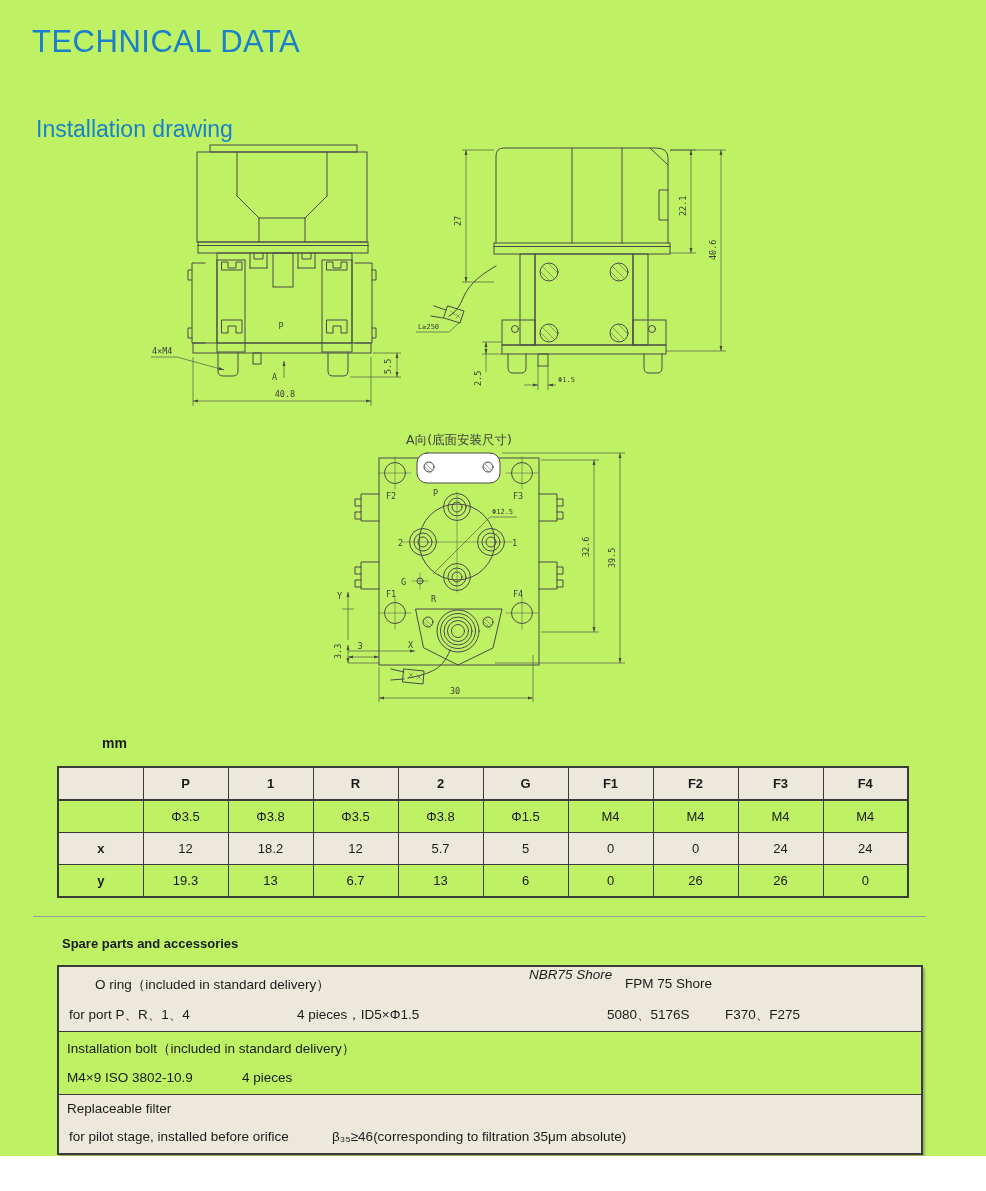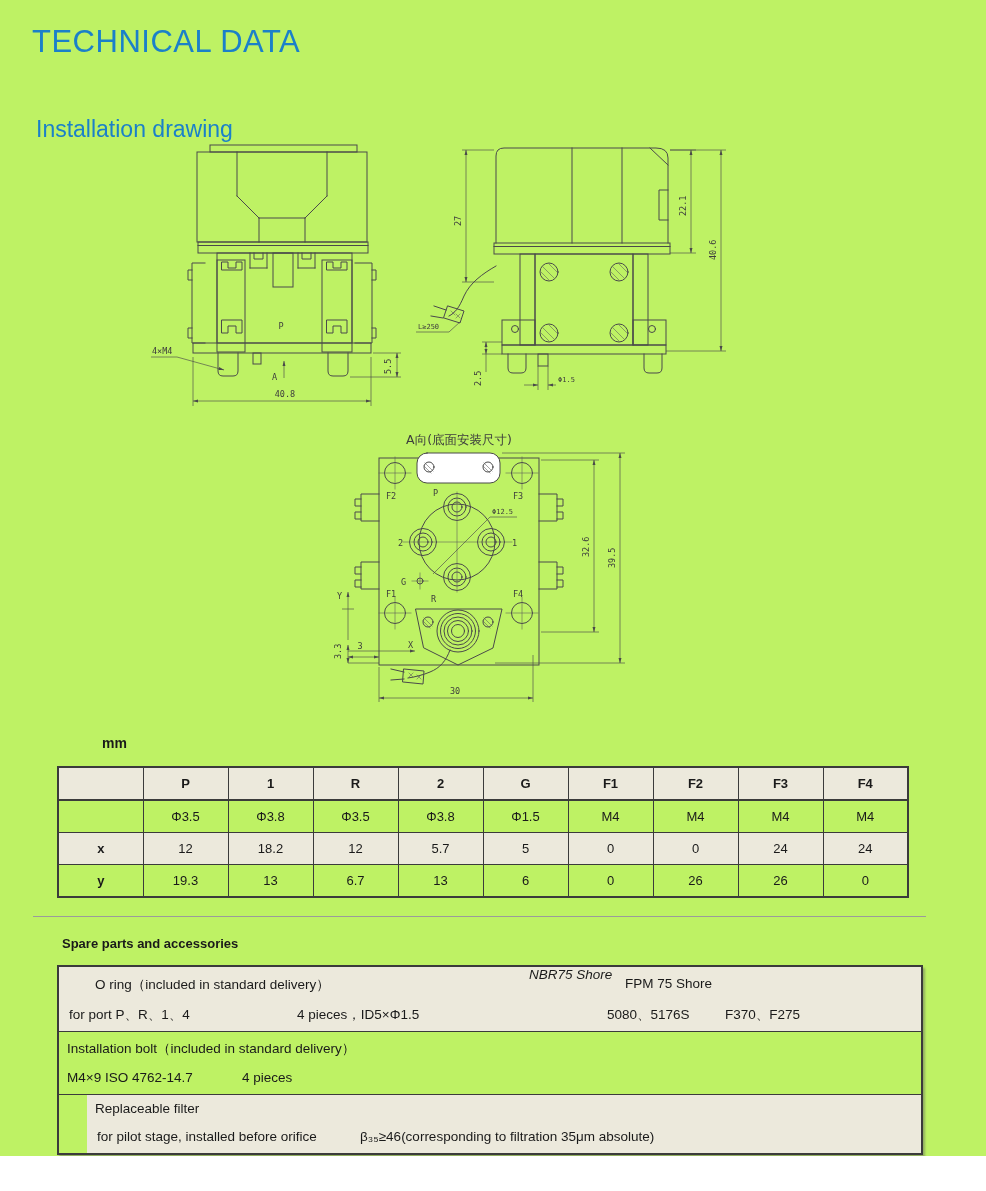--- a/index.html
+++ b/index.html
@@ -14,21 +14,21 @@
   .dim-table td,.dim-table th{border:1px solid #3b3b3b;height:31px;text-align:center;
              font-weight:normal;padding:0;}
   .dim-table thead th{background:var(--shade,#ece9dc);font-weight:bold;border-bottom:2px solid #3b3b3b;}
   .dim-table .rowlabel{font-weight:bold;}
   .dim-table tr.shaded td{background:var(--shade,#ece9dc);}
   .divider{left:33px;top:916px;width:893px;height:1px;background:#9b9b9b;}
   .spare-heading{left:62px;top:936px;font-size:13px;font-weight:bold;}
   .spare-table{left:57px;top:965px;width:862px;border:2px solid #3b3b3b;
                box-shadow:2px 3px 2px rgba(90,90,90,.45);font-size:13.5px;}
   .sp-row{position:relative;border-bottom:1px solid #3b3b3b;}
-  .sp-row:last-child{border-bottom:none;margin-left:28px;}
+  .sp-row:last-child{border-bottom:none;}
   .sp-row.shaded{background:var(--shade,#ece9dc);}
   .sp-row .t{position:absolute;white-space:nowrap;}
   .drawing-svg{position:absolute;left:0;top:0;}
   .ln{stroke:#4a4a4a;stroke-width:1;fill:none;stroke-linecap:square;}
   .ln .fw{fill:#fff;}
   .thin{stroke:#5a5a5a;stroke-width:.55;}
   .dim{stroke:#4a4a4a;stroke-width:.65;fill:none;}
   .dtx{fill:#3d3d3d;font-family:"DejaVu Sans Mono",monospace;font-size:8.5px;}
   .dtx7{fill:#3d3d3d;font-family:"DejaVu Sans Mono",monospace;font-size:7px;}
   .cjk{fill:#3d3d3d;font-family:"DejaVu Sans",sans-serif;font-size:12.5px;}
@@ -299,21 +299,21 @@
       <span class="t" style="left:8px;top:9px;margin-left:28px;">O ring（included in standard delivery）</span>
       <span class="t" style="left:470px;top:0;font-style:italic;">NBR75 Shore</span>
       <span class="t" style="left:566px;top:9px;">FPM 75 Shore</span>
       <span class="t" style="left:10px;top:39px;">for port P、R、1、4</span>
       <span class="t" style="left:238px;top:39px;">4 pieces，ID5×Φ1.5</span>
       <span class="t" style="left:503px;top:39px;margin-left:45px;">5080、5176S</span>
       <span class="t" style="left:666px;top:39px;">F370、F275</span>
     </div>
     <div class="sp-row" style="height:62px;">
       <span class="t" style="left:8px;top:8px;">Installation bolt（included in standard delivery）</span>
-      <span class="t" style="left:8px;top:38px;">M4×9 ISO 4762-14.7</span>
+      <span class="t" style="left:8px;top:38px;">M4×9 ISO 3802-10.9</span>
       <span class="t" style="left:183px;top:38px;">4 pieces</span>
     </div>
     <div class="sp-row shaded" style="height:58px;">
       <span class="t" style="left:8px;top:6px;">Replaceable filter</span>
       <span class="t" style="left:10px;top:34px;text-align:center;">for pilot stage, installed before orifice</span>
       <span class="t" style="left:273px;top:34px;">β₃₅≥46(corresponding to filtration 35μm absolute)</span>
     </div>
   </div>
 
 </div>

